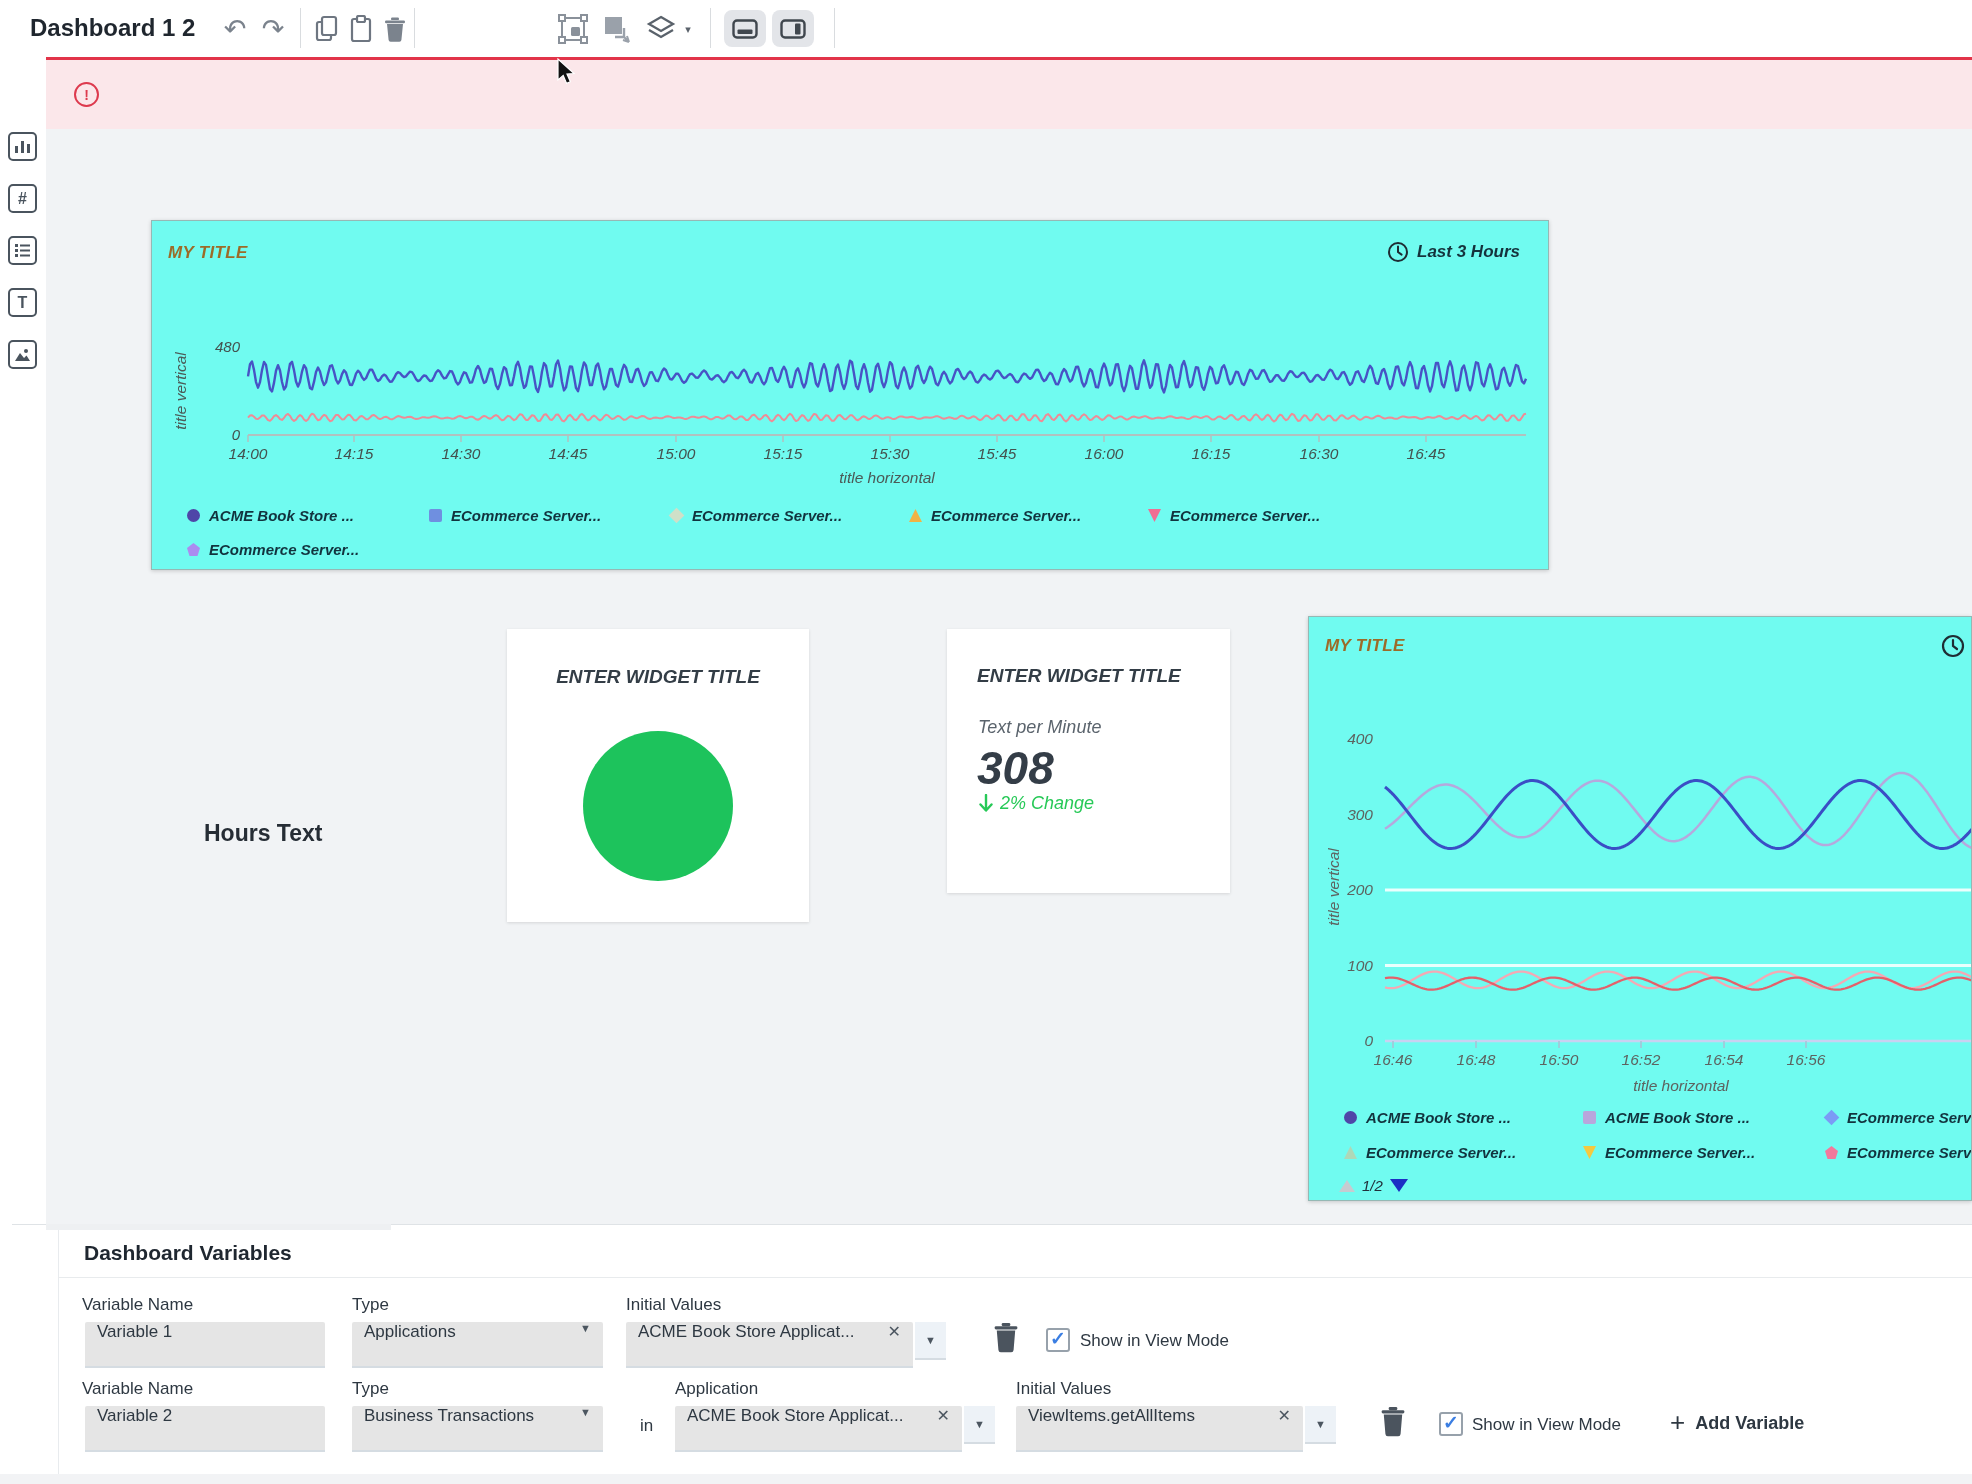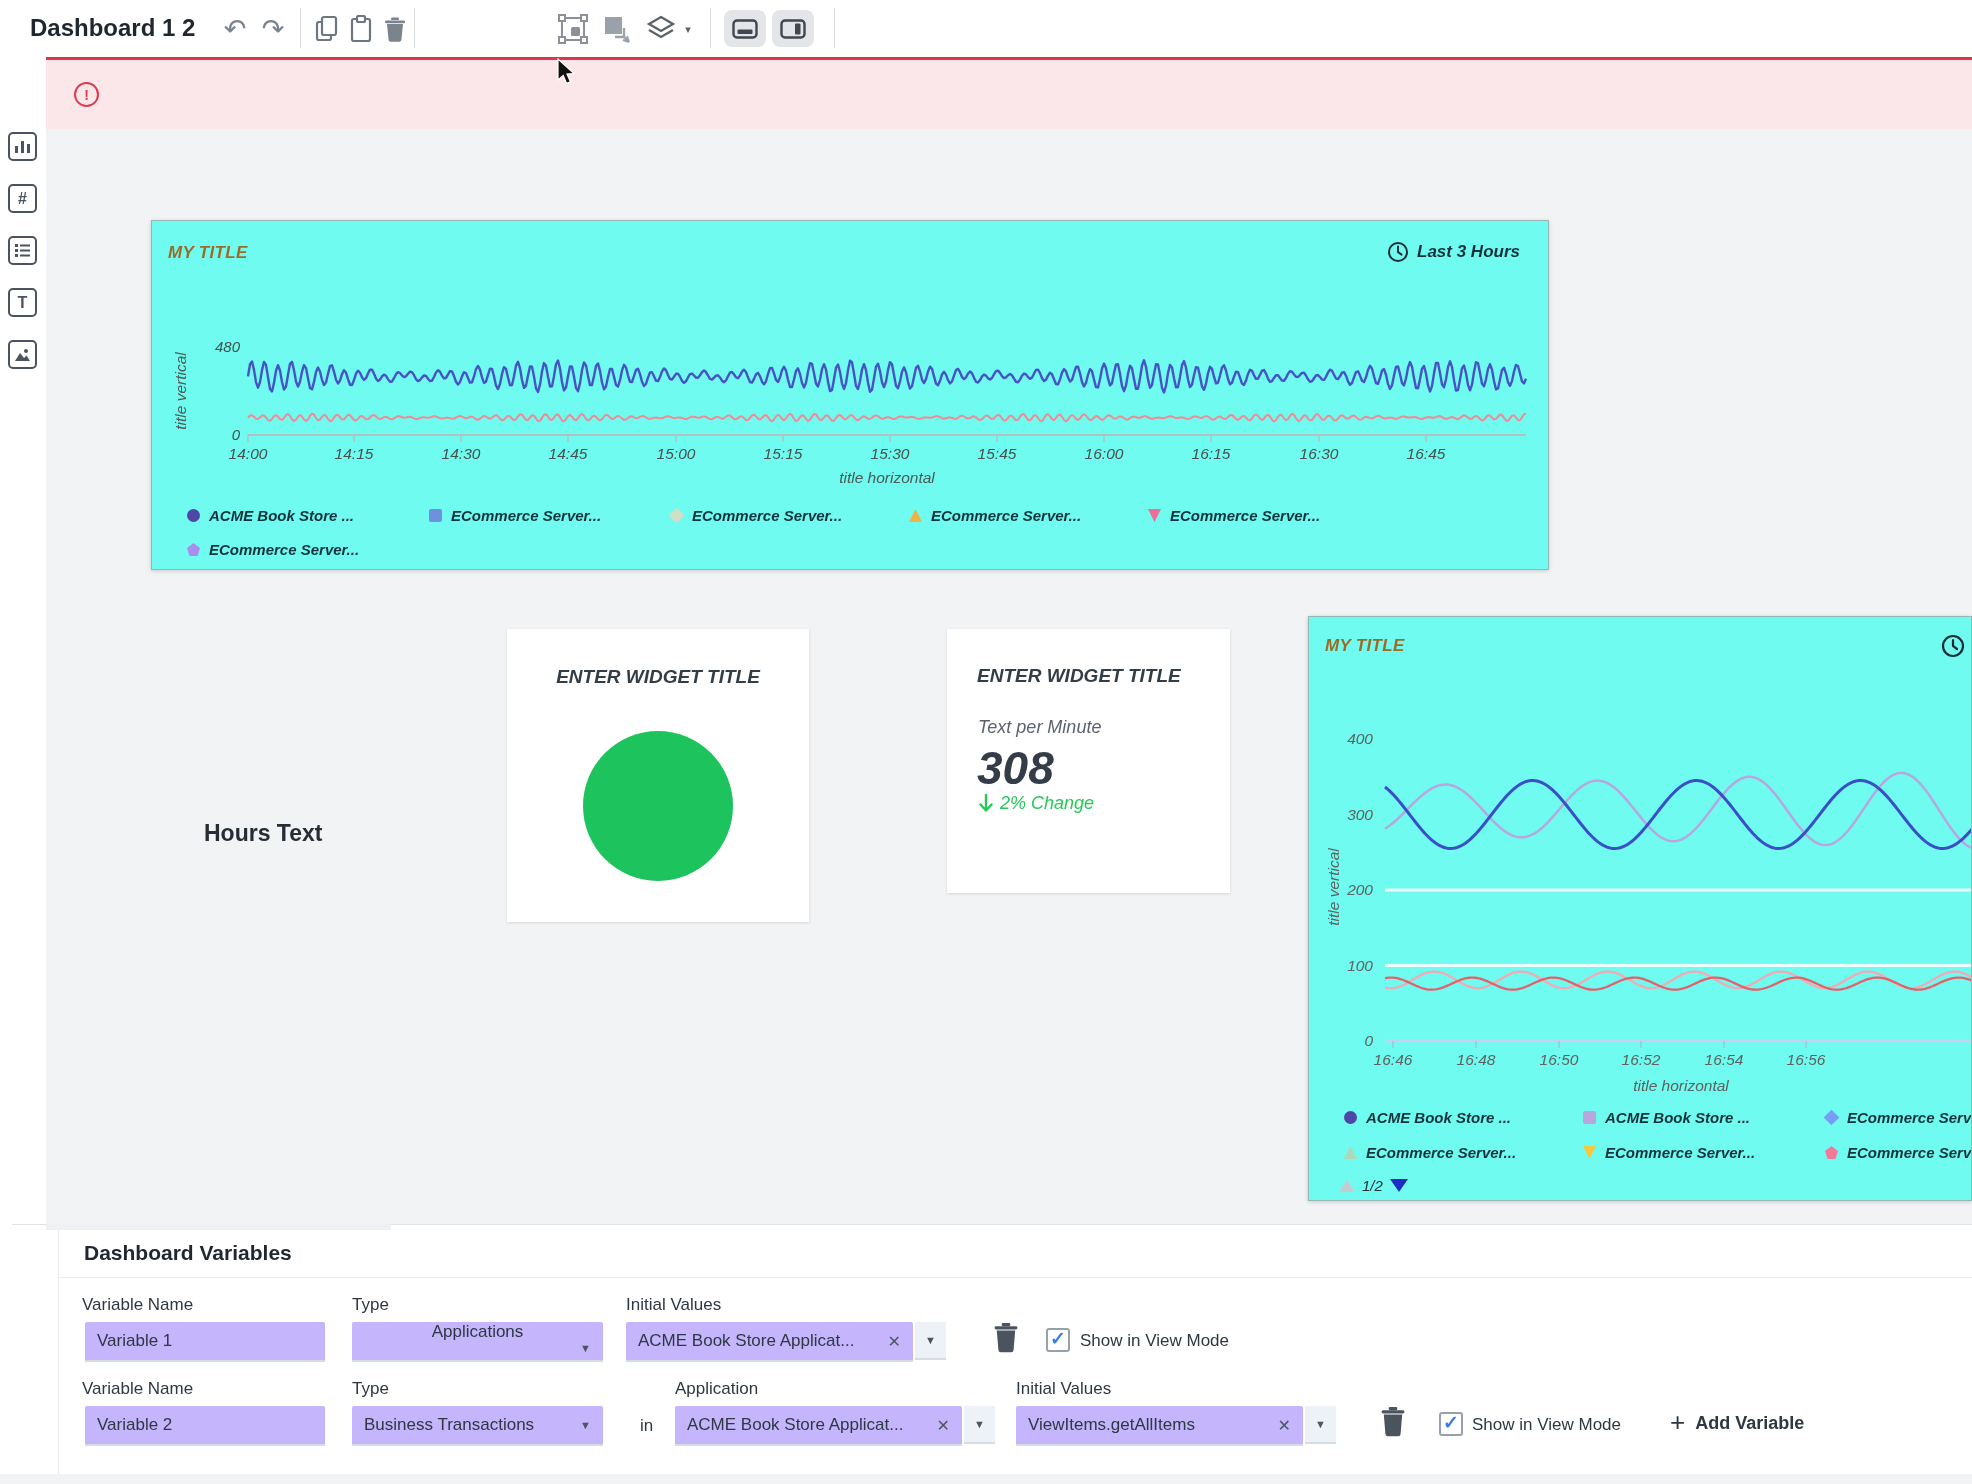--- a/index.html
+++ b/index.html
@@ -52,21 +52,21 @@
   .metric-val{position:absolute;font-size:46px;font-weight:bold;color:#343d47;}
   .metric-chg{position:absolute;display:flex;align-items:center;gap:6px;font-size:18px;}
   .label-text{position:absolute;font-size:23px;font-weight:bold;color:#262d35;}
 
   
   .panel{position:absolute;left:0;top:1224px;width:1972px;height:260px;background:#fff;border-top:1px solid #dfe3e6;box-sizing:border-box;margin-left:12px;}
   .panel-vline{position:absolute;left:46px;top:0;width:1px;height:260px;background:#e8ebee;}
   .panel-title{position:absolute;left:72px;top:16px;font-size:21px;font-weight:bold;color:#1f2730;}
   .panel-divider{position:absolute;left:46px;top:52px;width:1926px;height:1px;background:#e8ebed;}
   .flabel{position:absolute;font-size:17px;color:#2e3842;text-align:right;}
-  .fld{position:absolute;height:40px;background:#c4b5fd;border-bottom:2px solid #d5dce2;border-radius:2px 2px 0 0;display:flex;align-items:center;padding:0 12px;font-size:17px;color:#2e3842;box-sizing:border-box;white-space:nowrap;overflow:hidden;}
+  .fld{position:absolute;height:46px;background:#e5e5e5;border-bottom:2px solid #d5dce2;border-radius:2px 2px 0 0;display:flex;align-items:flex-start;padding:0 12px;font-size:17px;color:#2e3842;box-sizing:border-box;white-space:nowrap;overflow:hidden;}
   .fld .x{margin-left:auto;color:#4c5660;font-size:16px;padding-left:8px;}
   .fld .caret,.seg .caret{color:#4c5660;font-size:11px;}
   .fld .caret{margin-left:auto;}
   .seg{position:absolute;width:31px;height:38px;background:#edf2f7;border-bottom:2px solid #d5dce2;display:flex;align-items:center;justify-content:center;box-sizing:border-box;}
   .cb{position:absolute;width:24px;height:24px;border:2px solid #97a1ab;border-radius:3px;background:#fff;box-sizing:border-box;display:flex;align-items:center;justify-content:center;}
   .cb span{color:#3b7ee2;font-weight:bold;font-size:19px;margin-top:-3px;}
   .in-word{position:absolute;font-size:17px;color:#2e3842;}
   .addvar{position:absolute;display:flex;align-items:center;gap:10px;font-size:18px;font-weight:bold;color:#2e3842;}
   .addvar .plus{font-size:26px;font-weight:normal;line-height:1;margin-top:-2px;}
   .trash-btn{position:absolute;width:26px;height:33px;}
@@ -349,21 +349,21 @@
     <div class="panel-vline"></div>
     <div class="panel-title">Dashboard Variables</div>
     <div class="panel-divider"></div>
 
     <div class="flabel" style="left:70px;top:70px;">Variable Name</div>
     <div class="fld" style="left:73px;top:97px;width:240px;">
         <span>Variable 1</span>
       </div>
 
     <div class="flabel" style="left:340px;top:70px;">Type</div>
-    <div class="fld" style="left:340px;top:97px;width:251px;flex-direction:column;">
+    <div class="fld" style="left:340px;top:97px;width:251px;">
         <span>Applications</span>
         <span class="caret">▼</span>
       </div>
 
     <div class="flabel" style="left:614px;top:70px;">Initial Values</div>
     <div class="fld" style="left:614px;top:97px;width:287px;">
         <span>ACME Book Store Applicat...</span>
         <span class="x">✕</span>
       </div>
     <div class="seg" style="left:903px;top:97px;">

